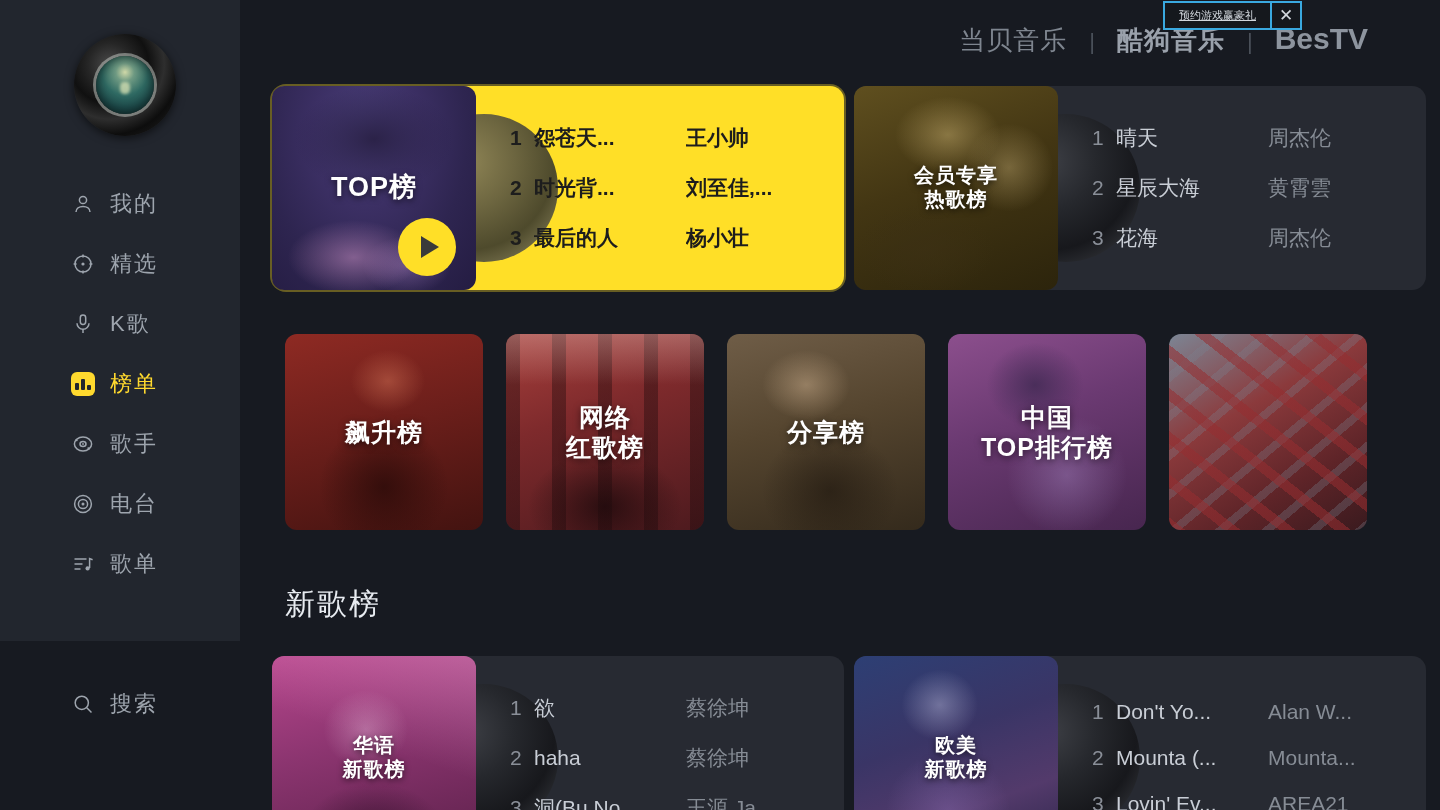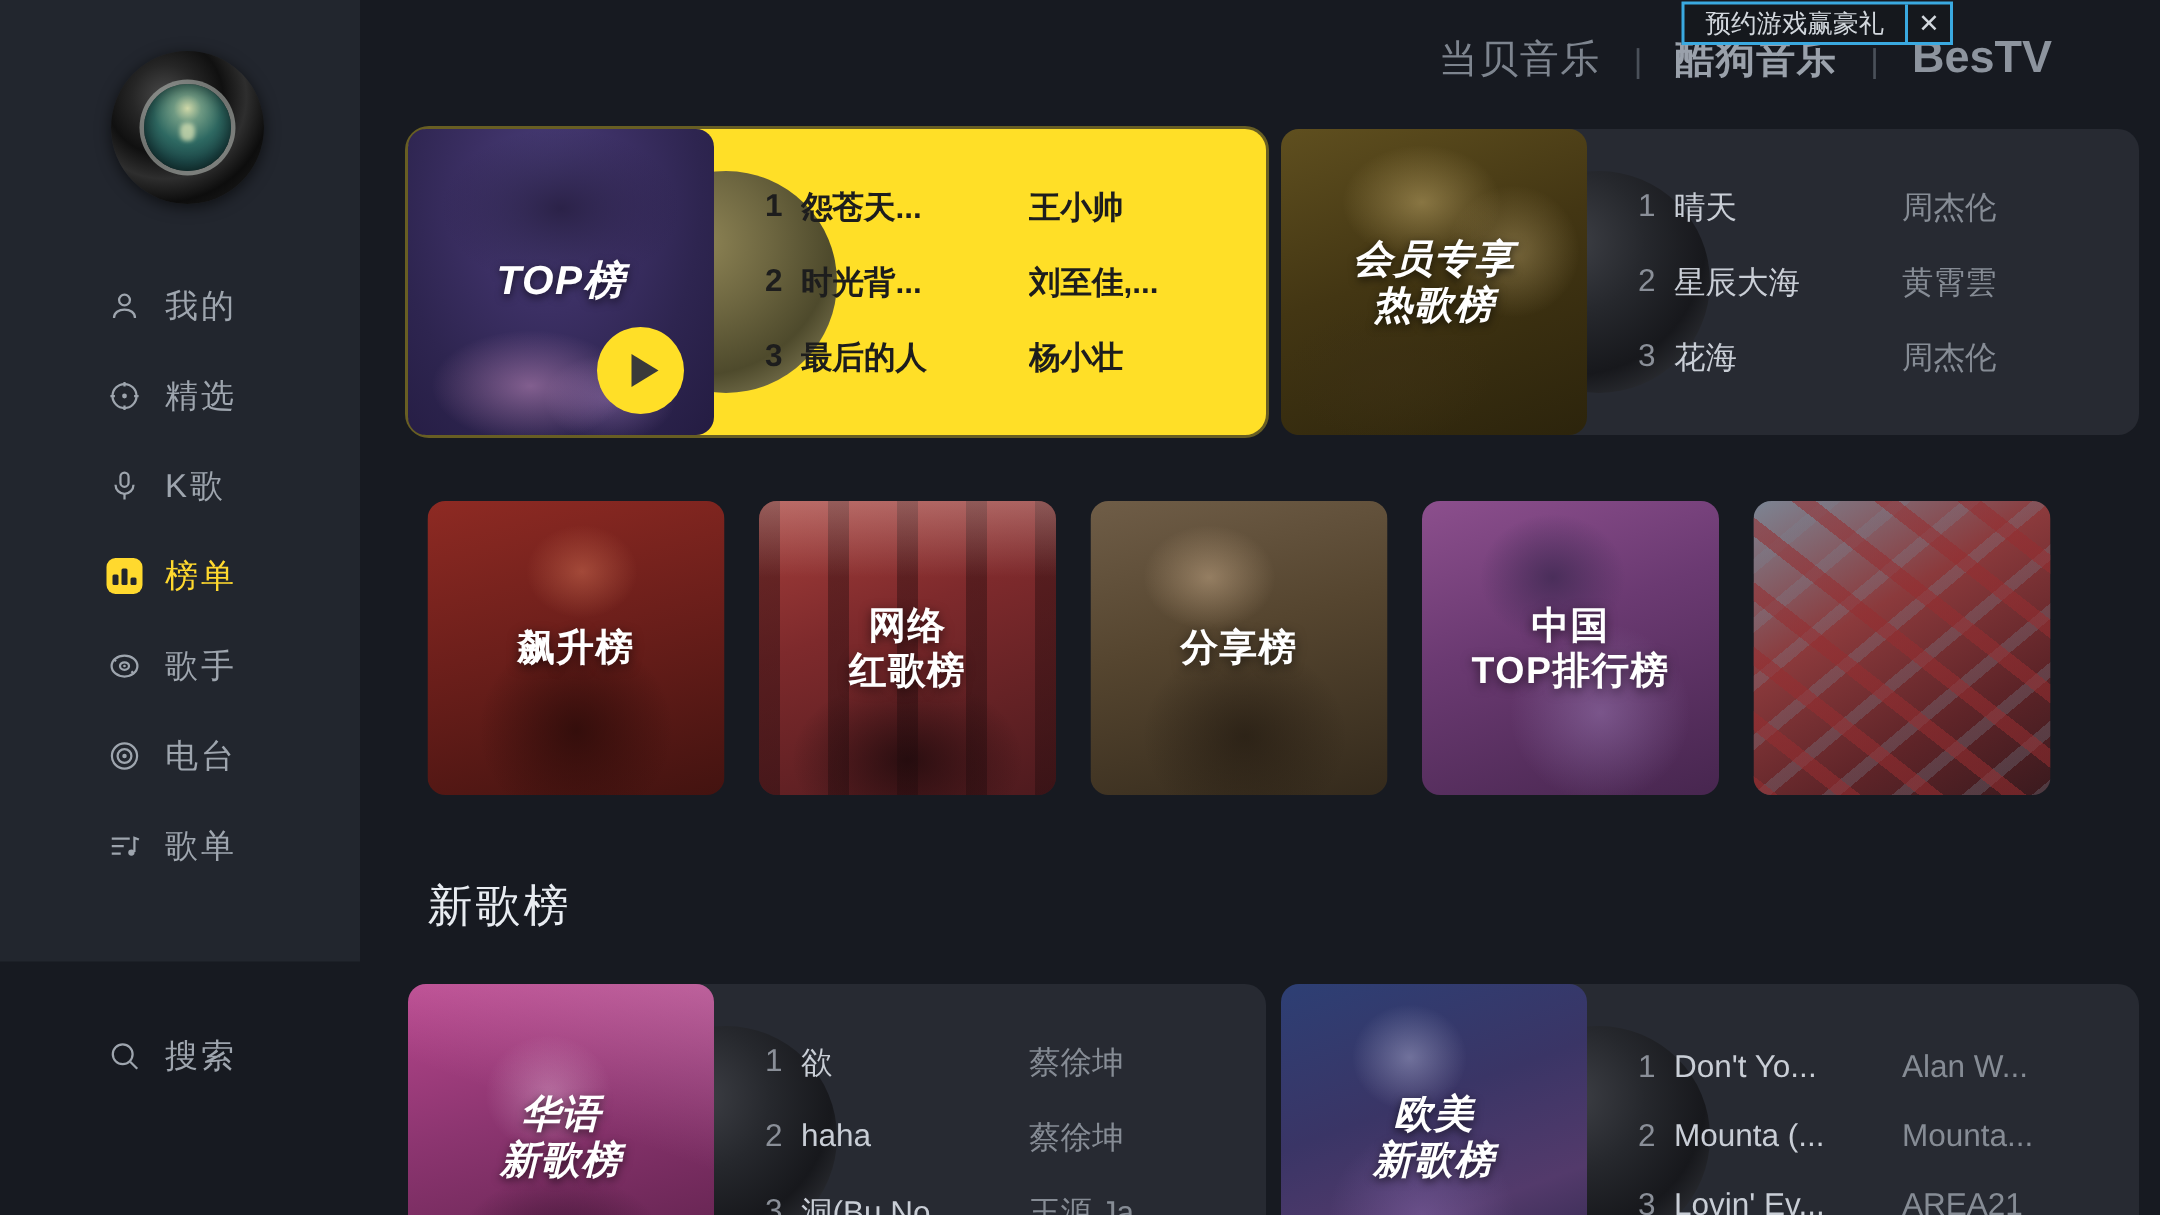--- a/index.html
+++ b/index.html
@@ -72,58 +72,58 @@
   .brand.bestv { color: #8d949e; font-weight: bold; font-size: 30px; letter-spacing: 0; }
   .brand-sep { color: #4a5059; font-size: 22px; }
 
   #promo-popup {
     position: absolute; right: 138px; top: 1px;
     display: flex; align-items: stretch; height: 29px;
     border: 2px solid #3aa9e0; background: #15181d;
   }
   #promo-popup .promo-text {
     display: flex; align-items: center; padding: 0 14px;
-    font-size: 17px; color: #d2d7dd; white-space: nowrap;
+    font-size: 11px; color: #d2d7dd; white-space: nowrap; text-decoration: underline;
   }
   #promo-popup .promo-close {
     width: 30px; display: flex; align-items: center; justify-content: center;
     border-left: 2px solid #3aa9e0; color: #d2d7dd; font-size: 17px; cursor: pointer;
   }
 
   
   #main { position: absolute; left: 240px; top: 0; right: 0; bottom: 0; }
 
   
   .rankrow { position: absolute; left: 32px; top: 86px; display: flex; gap: 10px; }
   .rankcard {
     position: relative; display: flex; height: 204px; border-radius: 14px;
     background: #272a32; overflow: visible;
   }
   .rankcard.focused { background: #ffdf27; box-shadow: 0 0 0 2px rgba(255,223,39,.35); }
-  .rankcard .cover-wrap { position: relative; width: 204px; height: 204px; flex: 0 0 204px; font-style: italic; }
+  .rankcard .cover-wrap { position: relative; width: 204px; height: 204px; flex: 0 0 204px; }
   .rankcard .vinyl-disc {
     position: absolute; left: 138px; top: 28px; width: 148px; height: 148px;
     border-radius: 50%; z-index: 0;
     background: radial-gradient(circle at 38% 32%, #8e8455 0%, #6d6640 35%, #4e4a2c 65%, #7a7450 85%, #3b3922 100%);
   }
   .rankcard.dark .vinyl-disc {
     background: radial-gradient(circle at 38% 32%, #3d3f45 0%, #26282d 35%, #17181c 65%, #303237 85%, #111215 100%);
   }
   .rankcard .cover {
     position: absolute; inset: 0; border-radius: 12px; z-index: 1;
     overflow: hidden; display: flex; align-items: center; justify-content: center;
   }
   .cover-art { position: absolute; inset: 0; }
   .cover-title {
     position: relative; z-index: 2; color: #fff; font-weight: bold;
     font-size: 27px; line-height: 1.18; text-align: center;
     text-shadow: 0 2px 6px rgba(0,0,0,.65); letter-spacing: 1px;
     white-space: pre-line;
   }
-  .cover-title.small { font-size: 26px; }
+  .cover-title.small { font-size: 20px; }
   .play-btn {
     position: absolute; z-index: 3; left: 126px; top: 132px;
     width: 58px; height: 58px; border-radius: 50%; background: #ffdf27;
     display: flex; align-items: center; justify-content: center; cursor: pointer;
   }
   .play-btn .tri {
     width: 0; height: 0; margin-left: 5px;
     border-left: 18px solid #3a3a3a;
     border-top: 11px solid transparent;
     border-bottom: 11px solid transparent;

